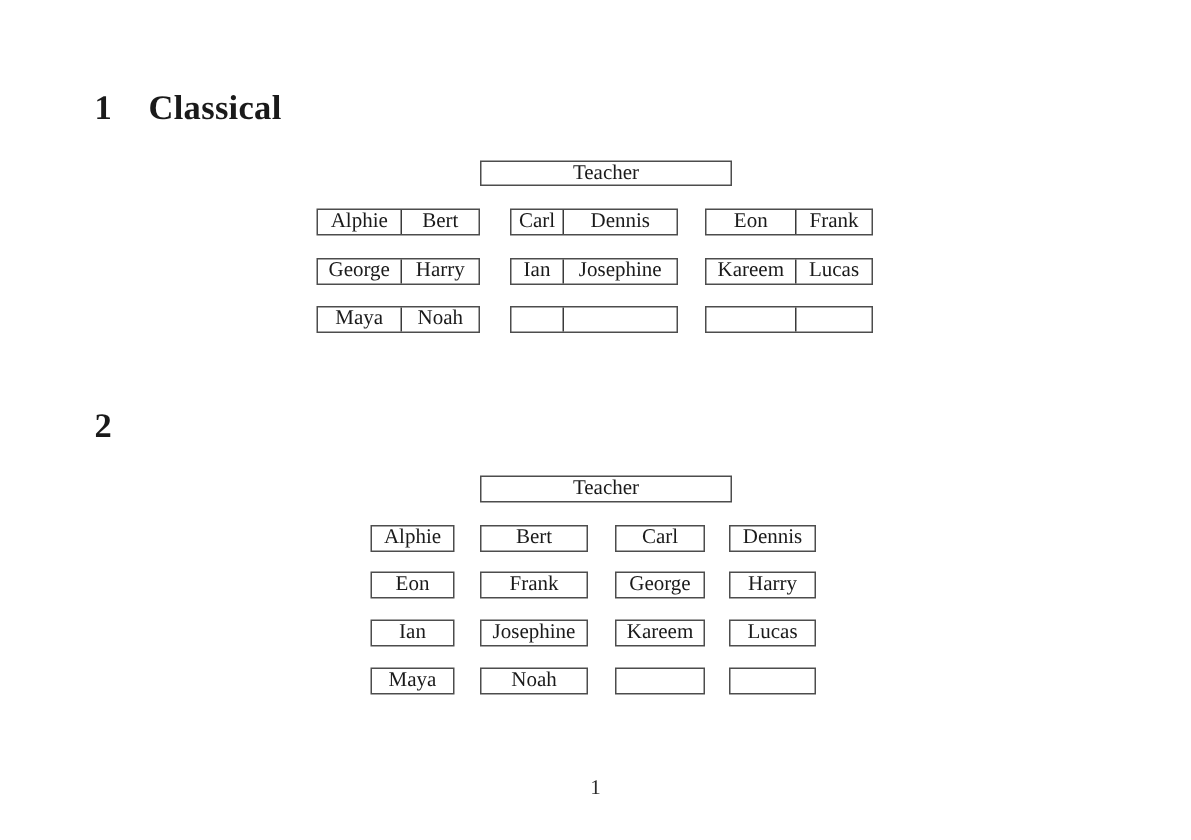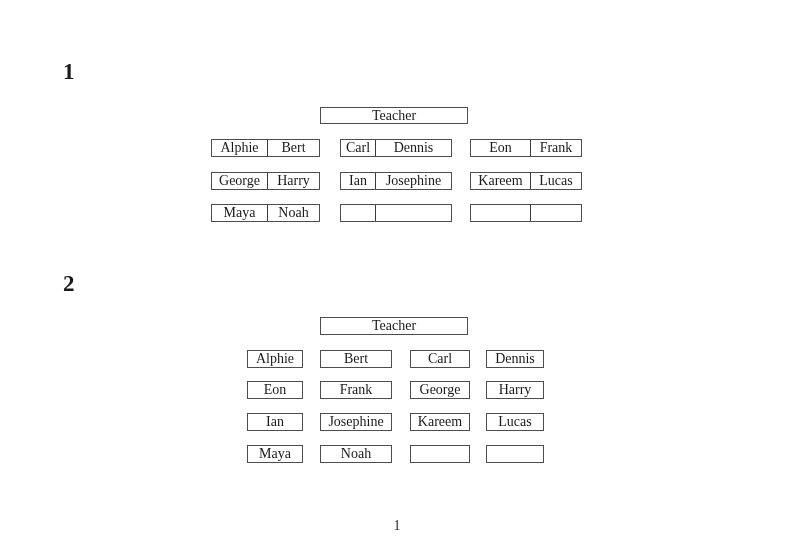--- a/index.html
+++ b/index.html
@@ -24,21 +24,21 @@
     letter-spacing: 0.2px;
     white-space: nowrap;
   }
   .sec-num {
     display: inline-block;
     width: 12px;
     margin-right: 24px;
   }
   .teacher-box {
     position: absolute;
-    width: 148px;
+    width: 168px;
     height: 17px;
     border: 1px solid #4d4d4d;
     box-sizing: border-box;
     display: flex;
     align-items: center;
     justify-content: center;
     font-size: 14px;
     background: #ffffff;
   }
   .desk {
@@ -83,20 +83,21 @@
     color: #2a2a2a;
   }
 </style>
 </head>
 <body>
 
 <div class="page">
 
   <div class="heading" style="left:63px; top:59px">
     <span class="sec-num">1</span>
+    <span class="sec-title">Classical</span>
   </div>
 
   <div class="teacher-box" style="left:320px; top:107px">
     <span>Teacher</span>
   </div>
 
   <div class="desk" style="left:211px; top:139px; width:109px">
     <div class="cell cell-a" style="width:56px">Alphie</div>
     <div class="cell cell-b">Bert</div>
   </div>

